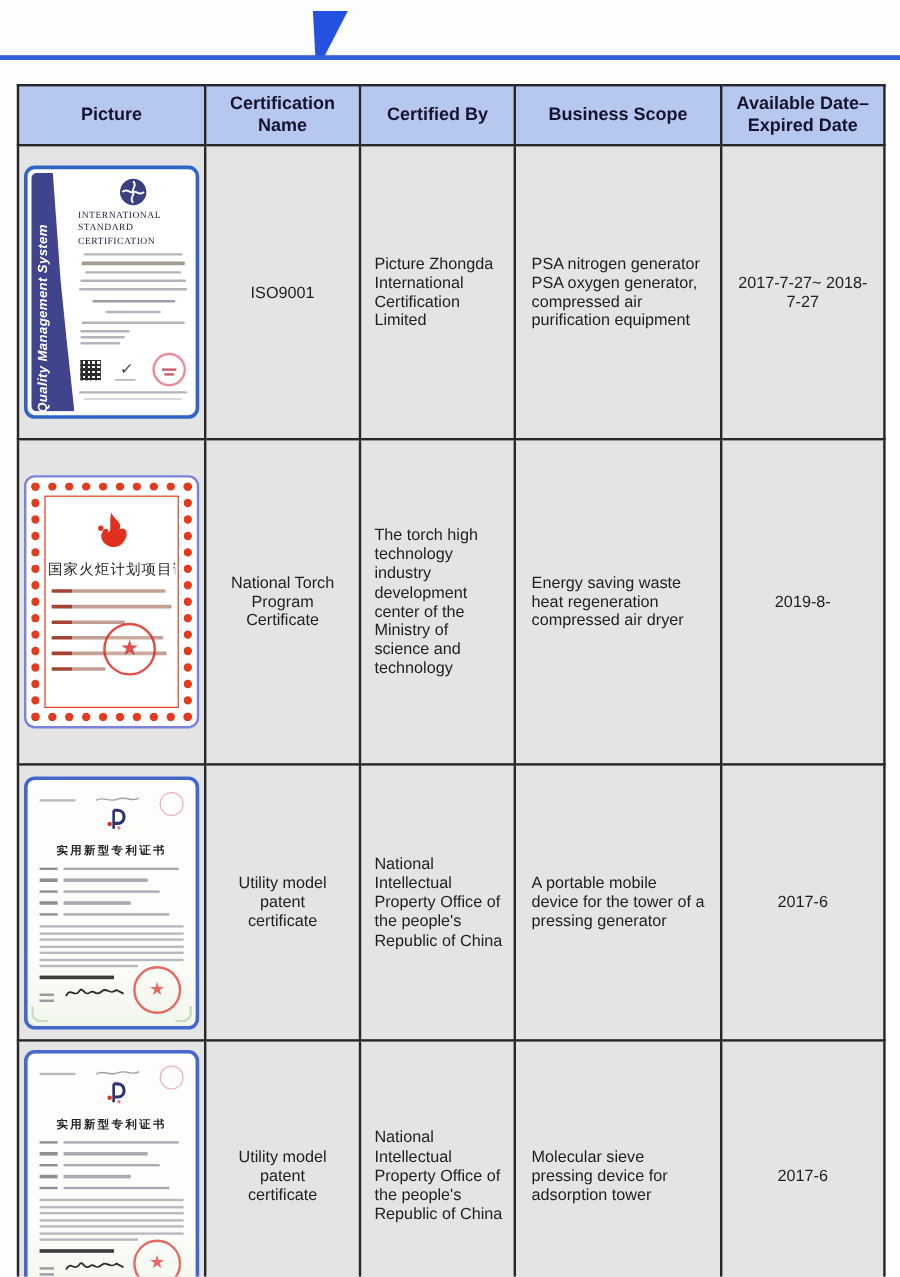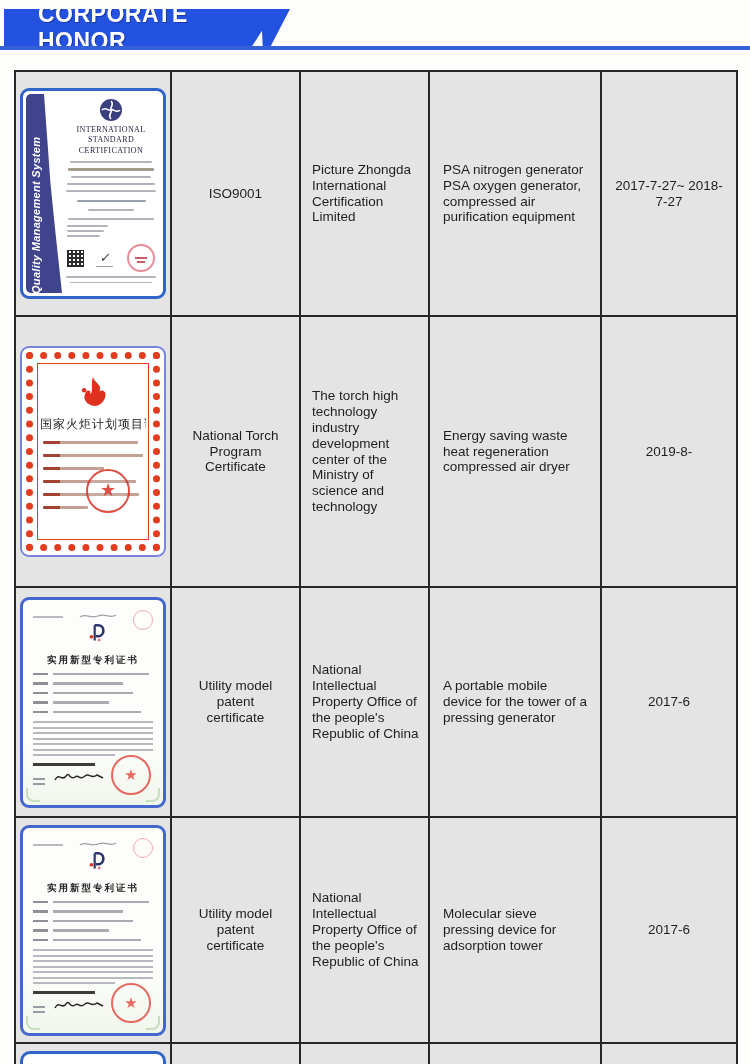--- a/index.html
+++ b/index.html
@@ -63,21 +63,21 @@
   .iso-band-text {
     position:absolute; left:4px; top:8px; height:192px;
     writing-mode:vertical-rl; transform:rotate(180deg);
     color:#fff; font-size:11px; font-weight:bold; font-style:italic;
     letter-spacing:.3px; white-space:nowrap;
   }
   .iso-body { position:absolute; left:42px; right:6px; top:7px; }
   .iso-emblem { display:block; margin:0 auto; }
   .iso-title {
     font-family:"Liberation Serif", serif; font-size:8px; letter-spacing:.4px;
-    color:#232342; text-align:center; line-height:1.3; margin-top:3px;
+    color:#232342; text-align:left; line-height:1.3; margin-top:3px;
     white-space:pre-line;
   }
   .ln.dark { background:#a39b8d; height:3px; }
   .ln.mid  { background:#9aa0aa; }
   .ln.left { margin-left:2px; margin-right:auto; }
   .iso-foot { display:flex; justify-content:space-between; align-items:center; margin-top:7px; padding:0 2px; }
   .qr {
     width:17px; height:17px;
     background-image:
       repeating-linear-gradient(0deg,#2c2c2c 0 2px,transparent 2px 4px),
@@ -148,35 +148,41 @@
   .cert-partial {
     width:146px; height:60px; margin:7px auto 0;
     background:#fff; border:3px solid #3065C8; border-radius:10px;
   }
 </style>
 </head>
 <body>
 
 <div id="page">
 
-  <div class="banner">
-    <span>CORPORATE HONOR</span>
-  </div>
   <div class="banner-accent"></div>
   <div class="banner-line"></div>
 
   <table class="honor">
     <colgroup>
       <col style="width:156px">
         <col style="width:129px">
         <col style="width:129px">
       <col style="width:172px">
         <col style="width:136px">
     </colgroup>
     <tbody>
+        <tr>
+      <th>Picture</th>
+      <th>Certification
+Name</th>
+      <th>Certified By</th>
+      <th>Business Scope</th>
+      <th>Available Date–
+Expired Date</th>
+    </tr>
 
     <tr class="r1">
       <td class="c-pic">
         <div class="cert iso">
           <div class="iso-band">
             <div class="iso-band-text">Quality Management System</div>
           </div>
           <div class="iso-body">
             <svg class="iso-emblem" width="24" height="24" viewBox="0 0 24 24">
               <circle cx="12" cy="12" r="11" fill="#3A3F80"></circle>

